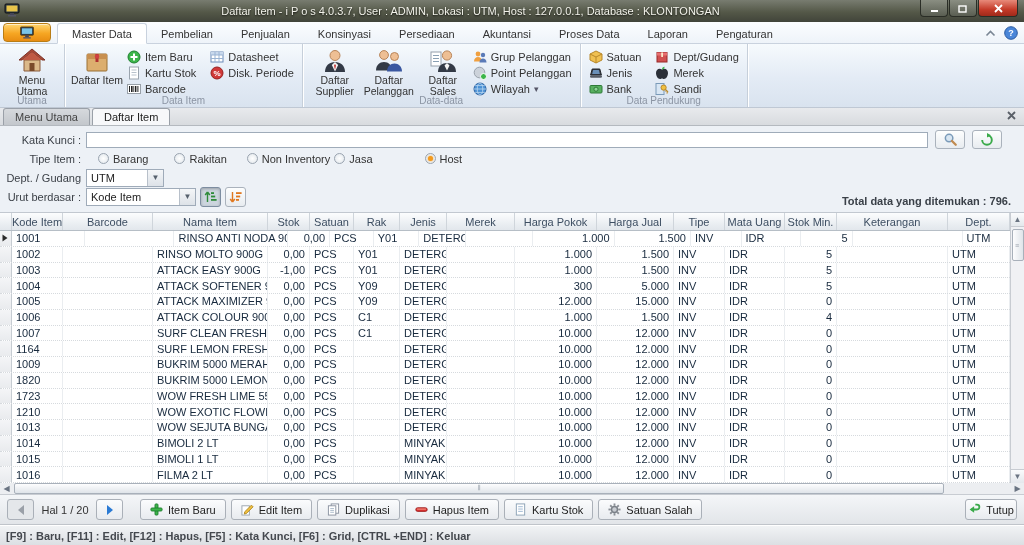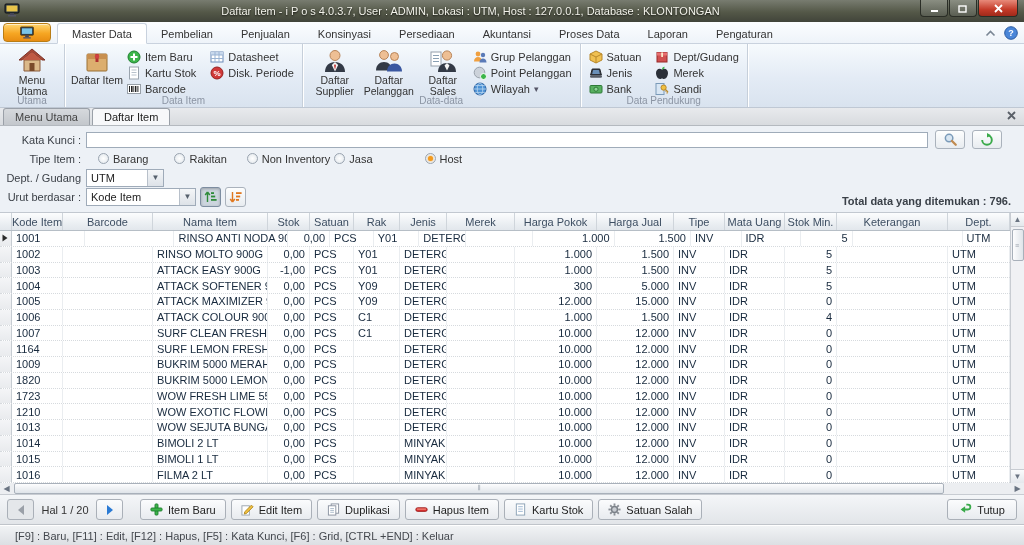--- a/index.html
+++ b/index.html
@@ -79,24 +79,24 @@
   .hspacer { flex:1; }
 
   
   .toolbar { height:30px; background:linear-gradient(#f4f6f8,#e2e5e9); display:flex; align-items:center; padding:0 7px; gap:5px; border-bottom:1px solid #c0c4ca; }
   .nav-btn { width:27px; height:21px; border:1px solid #aab0b8; border-radius:3px; background:linear-gradient(#fbfcfd,#e8ebef); display:flex; align-items:center; justify-content:center; }
   .nav-btn.disabled { background:#e4e7ea; }
   .page-text { width:52px; text-align:center; color:#333; }
   .tb-btn { height:21px; padding:0 9px; border:1px solid #aab0b8; border-radius:3px; background:linear-gradient(#fbfcfd,#e8ebef); display:flex; align-items:center; gap:5px; color:#222; white-space:nowrap; }
   .tb-btn .sicon { width:13px; height:13px; flex:0 0 13px; }
   #tbbtns { display:flex; gap:5px; margin-left:12px; }
-  .tutup-btn { margin-left:auto; width:70px; justify-content:center; }
+  .tutup-btn { margin-left:auto; width:52px; justify-content:center; }
 
   
-  .statusbar { height:20px; background:linear-gradient(#f1f3f5,#dcdfe3); display:flex; align-items:center; padding-left:15px; color:#44484e; border-top:1px solid #fff; }
+  .statusbar { height:20px; background:linear-gradient(#f1f3f5,#dcdfe3); display:flex; align-items:center; padding-left:6px; color:#44484e; border-top:1px solid #fff;font-weight:bold; }
 </style>
 </head>
 <body>
 
 <div class="app">
 
   <div class="titlebar">
     <span class="app-ico">
       <svg viewBox="0 0 16 14" width="16" height="14">
           <rect x="1" y="1" width="14" height="9" rx="1" fill="#2a3a4a" stroke="#111"></rect>

